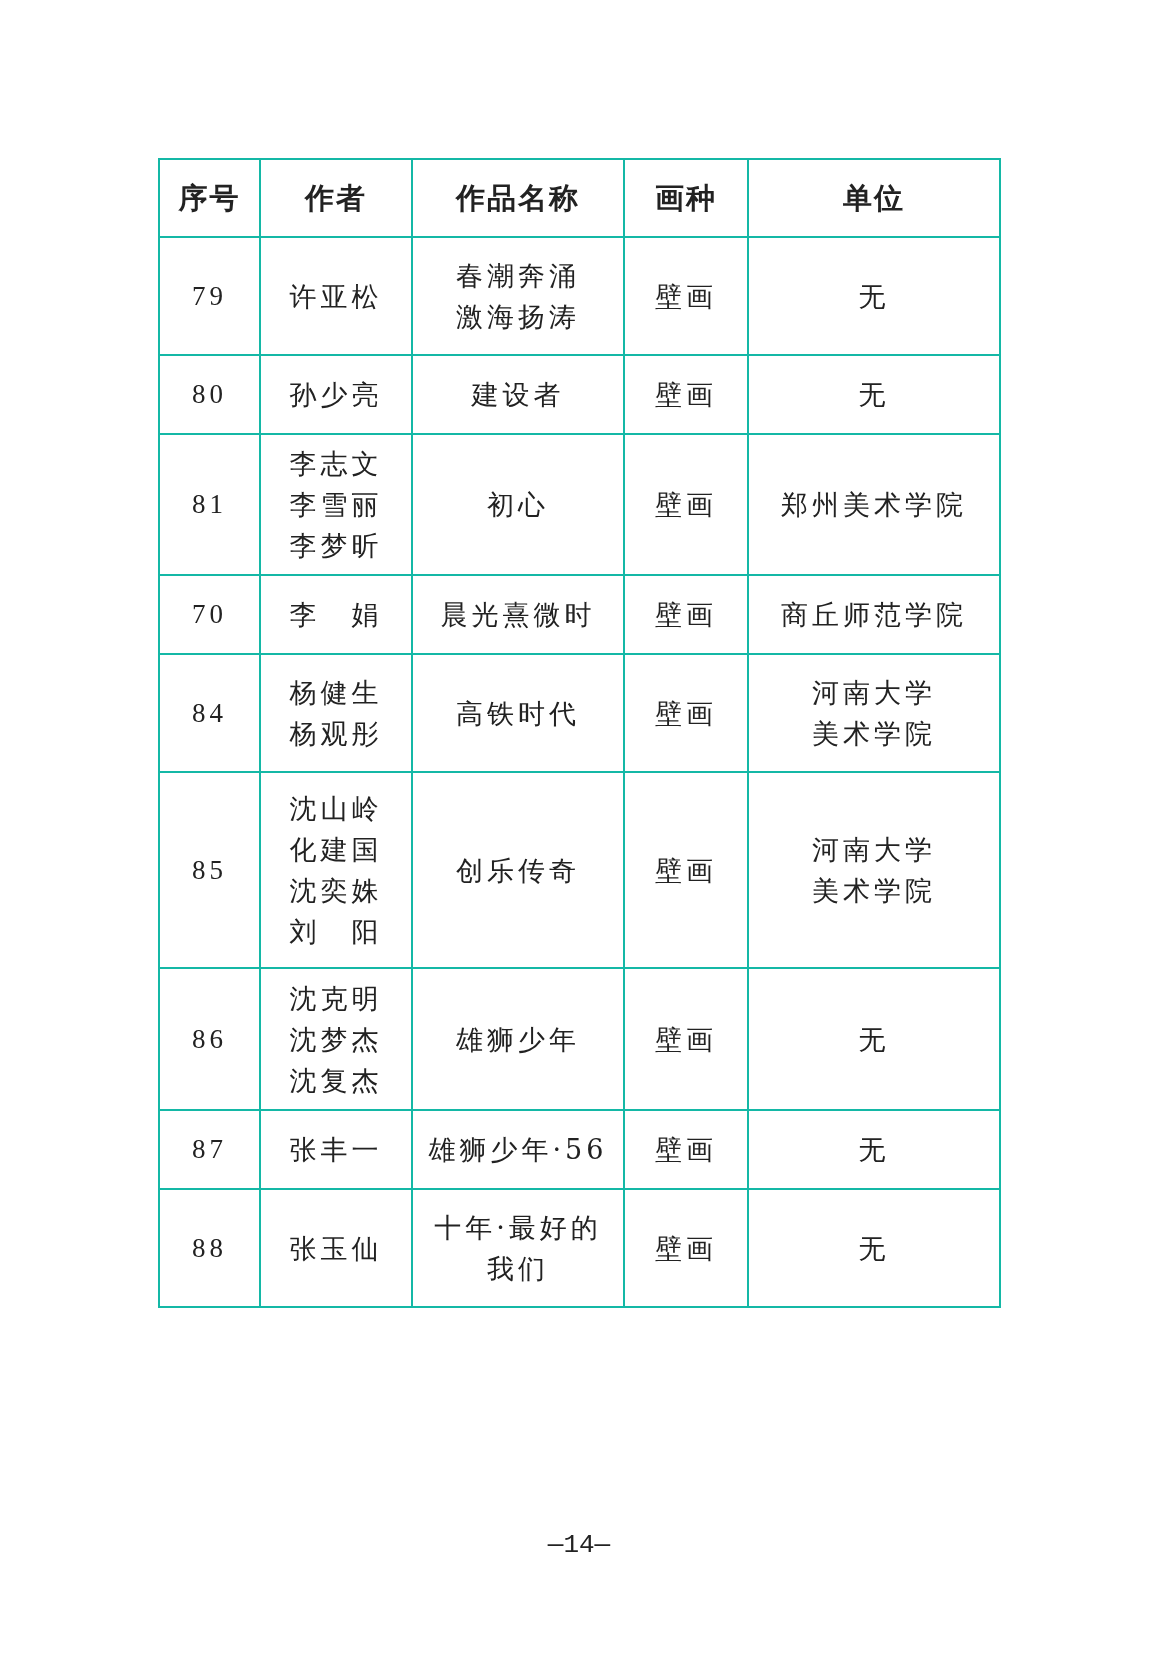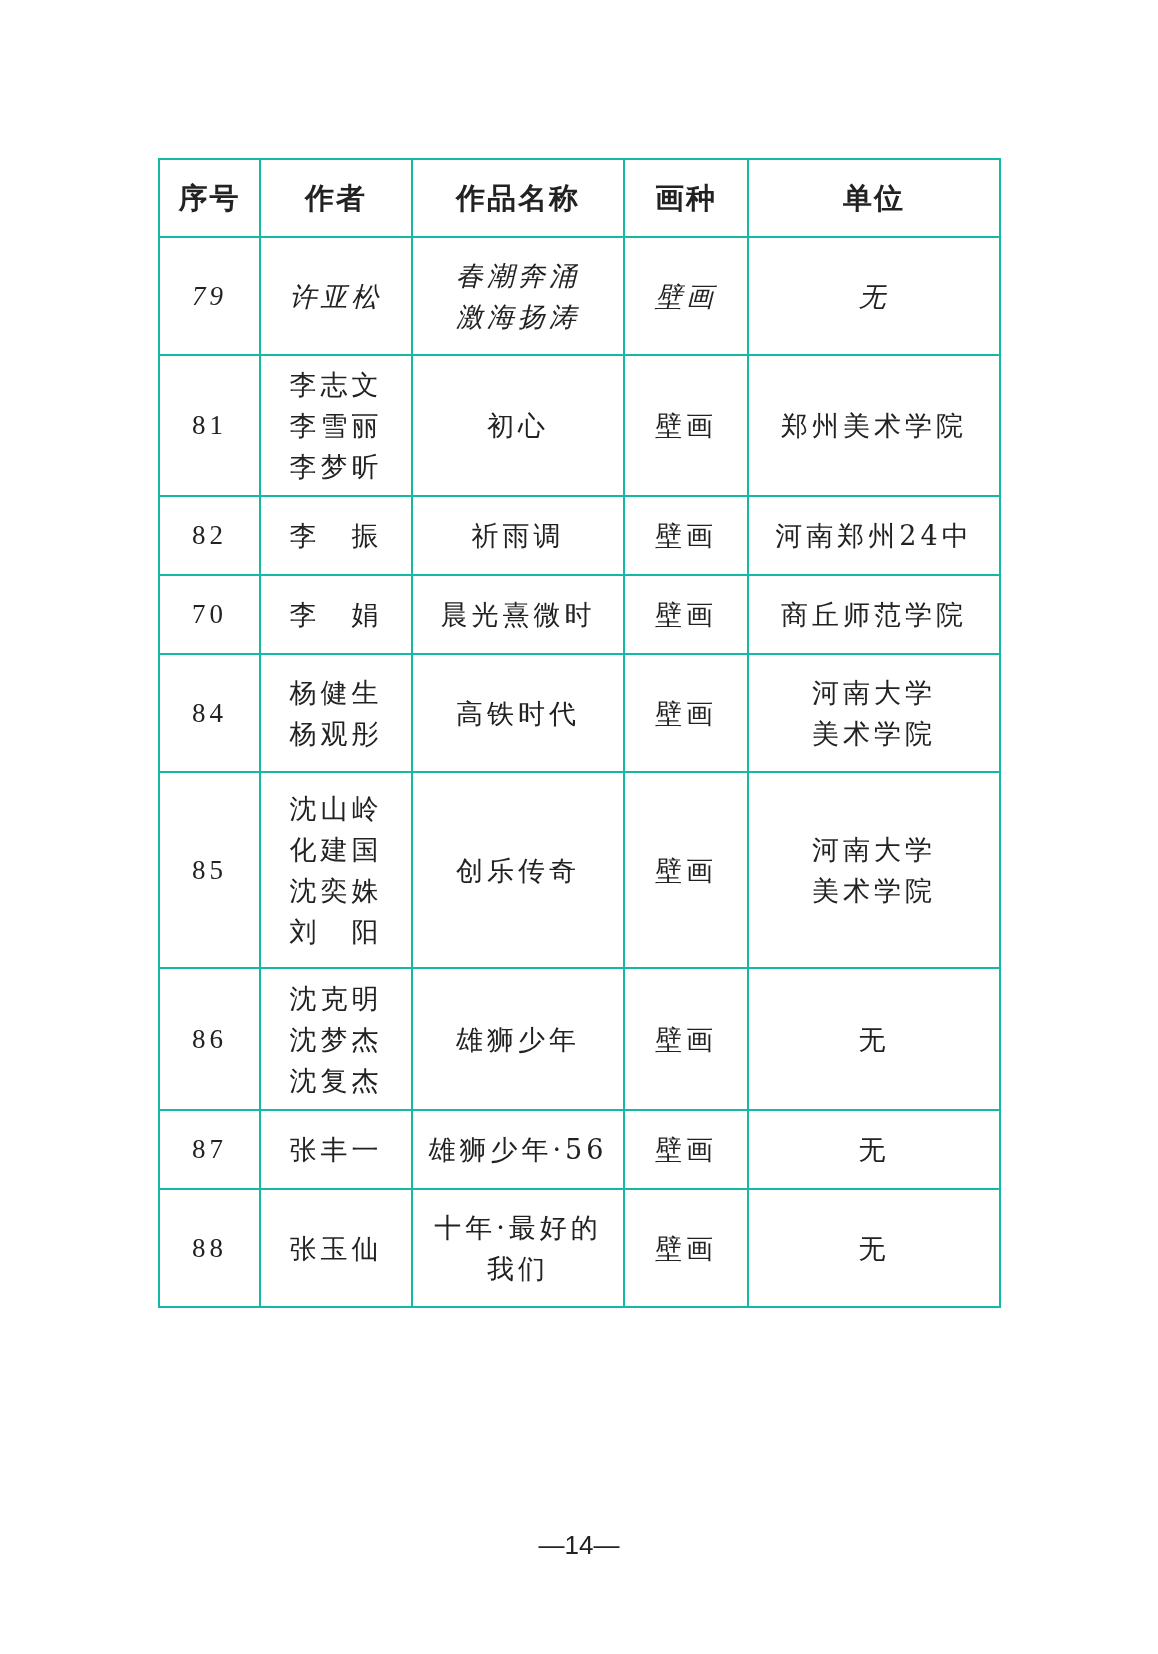--- a/index.html
+++ b/index.html
@@ -8,21 +8,21 @@
   table.main { position: absolute; left: 158px; top: 158px; width: 841px;
                border-collapse: collapse; table-layout: fixed; }
   table.main td, table.main th { border: 2px solid #14b8a6; text-align: center;
                vertical-align: middle; padding: 0; font-size: 27px; line-height: 41px;
                font-weight: normal; letter-spacing: 4px; }
   table.main th { font-family: "DejaVu Sans", "Liberation Sans", sans-serif; font-weight: bold;
                font-size: 29px; letter-spacing: 2px; }
   .num { font-family: "Liberation Serif", serif; letter-spacing: 5px; }
   .line { display: block; }
   .footer { position: absolute; top: 1530px; left: 0; width: 1158px; text-align: center;
-            font-family: Liberation Sans, sans-serif; font-size: 26px; color: #222; }
+            font-family: Liberation Mono, monospace; font-size: 26px; color: #222; }
 </style>
 </head>
 <body>
 
 <table class="main">
   <colgroup>
     <col style="width:101px">
       <col style="width:152px">
       <col style="width:212px">
       <col style="width:124px">
@@ -31,60 +31,60 @@
   <thead>
     <tr style="height:78px">
       <th>序号</th>
       <th>作者</th>
       <th>作品名称</th>
       <th>画种</th>
       <th>单位</th>
     </tr>
   </thead>
   <tbody id="tbody">
-      <tr style="height: 118px; font-style: italic;">
+      <tr style="height: 118px;">
         <td class="num">79</td>
         <td>
           <span class="line">许亚松</span>
         </td>
         <td>
           <span class="line">春潮奔涌</span>
           <span class="line">激海扬涛</span>
+        </td>
+        <td>壁画</td>
+        <td>
+          <span class="line">无</span>
+        </td>
+      </tr>
+      <tr style="height: 79px;">
+        <td class="num">80</td>
+        <td>
+          <span class="line">孙少亮</span>
+        </td>
+        <td>
+          <span class="line">建设者</span>
         </td>
         <td>壁画</td>
         <td>
           <span class="line">无</span>
         </td>
       </tr>
       <tr style="height: 141px;">
         <td class="num">81</td>
         <td>
           <span class="line">李志文</span>
           <span class="line">李雪丽</span>
           <span class="line">李梦昕</span>
         </td>
         <td>
           <span class="line">初心</span>
         </td>
         <td>壁画</td>
         <td>
           <span class="line">郑州美术学院</span>
-        </td>
-      </tr>
-      <tr style="height: 79px;">
-        <td class="num">82</td>
-        <td>
-          <span class="line">李　振</span>
-        </td>
-        <td>
-          <span class="line">祈雨调</span>
-        </td>
-        <td>壁画</td>
-        <td>
-          <span class="line">河南郑州24中</span>
         </td>
       </tr>
       <tr style="height: 79px;">
         <td class="num">70</td>
         <td>
           <span class="line">李　娟</span>
         </td>
         <td>
           <span class="line">晨光熹微时</span>
         </td>

